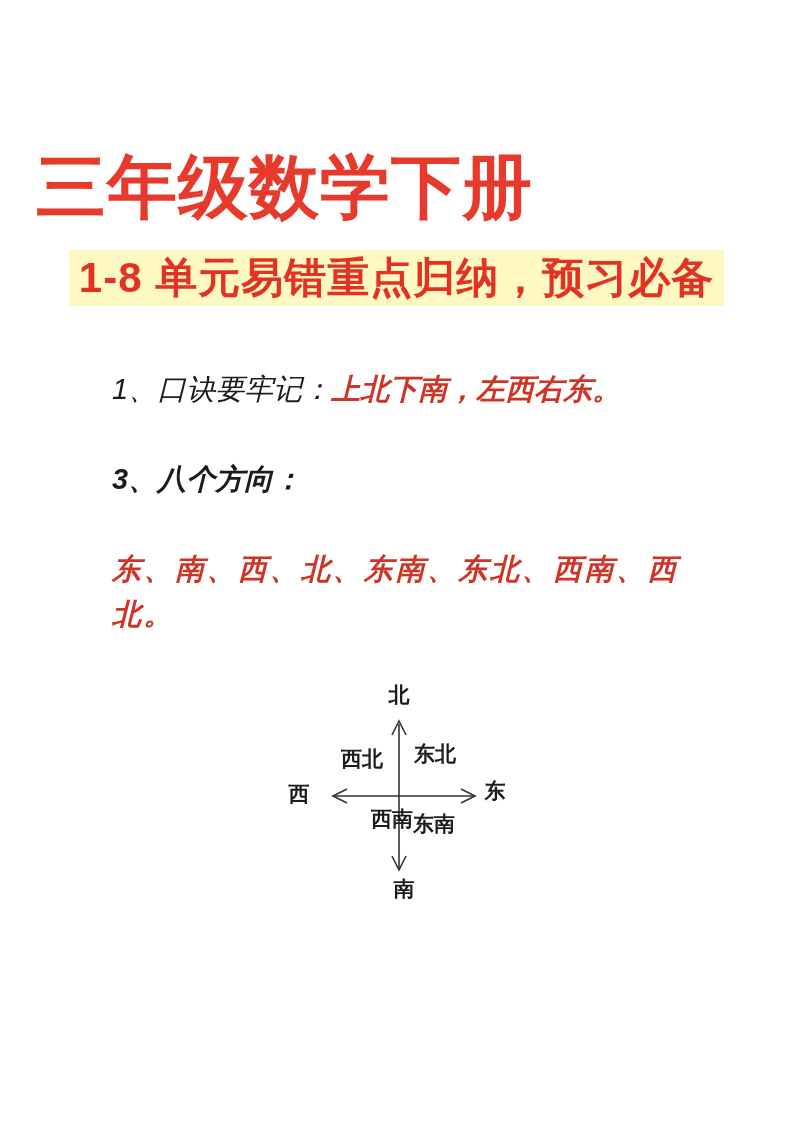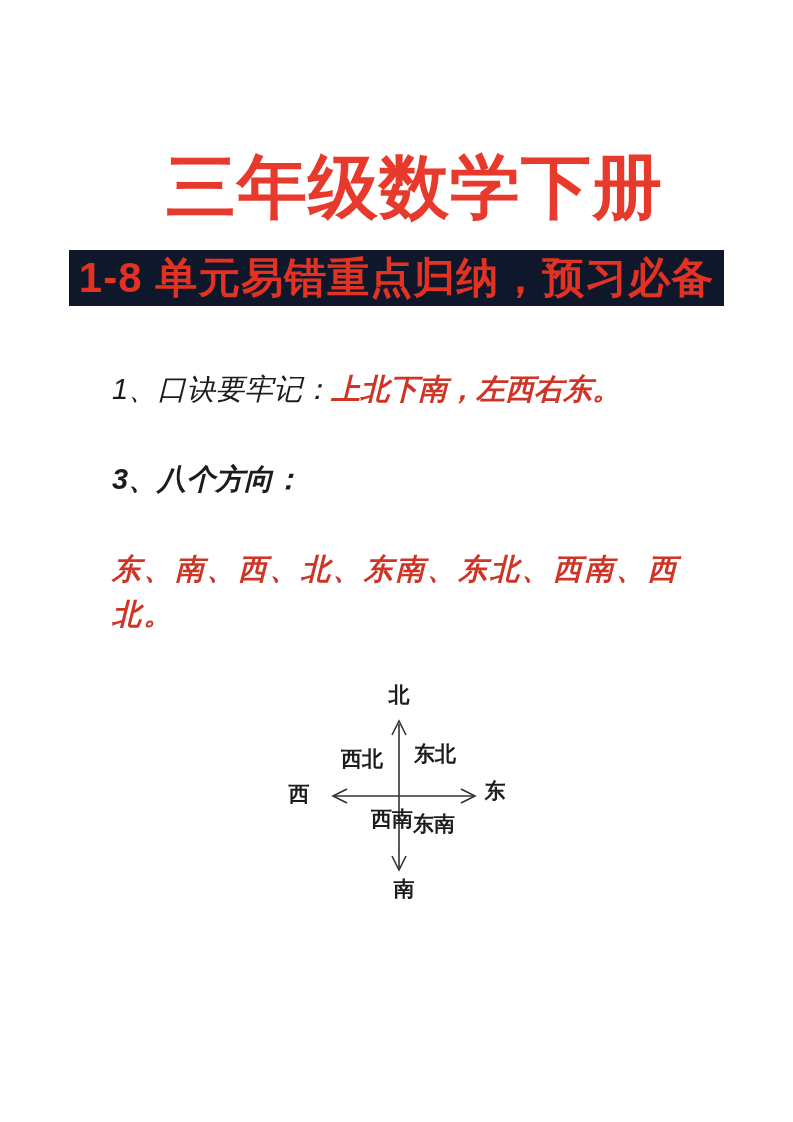--- a/index.html
+++ b/index.html
@@ -6,33 +6,33 @@
   .page{
     position:relative;
     width:793px;height:1122px;
     background:#ffffff;
     font-family:"Liberation Sans",sans-serif;
     overflow:hidden;
     box-sizing:border-box;
     padding-top:148px;
   }
   
-  .title-row{text-align:center;padding-left:36px;}
+  .title-row{text-align:left;padding-left:36px;}
   .doc-title{
     display:inline-block;
     font-size:70px;line-height:78px;
     font-weight:800;
     color:#e73a2c;
     letter-spacing:1px;
   }
   
   .subtitle-row{text-align:center;margin-top:24px;}
   .subtitle-banner{
     display:inline-block;
-    background:#0f172a;
+    background:#fef9c3;
     color:#e43222;
     font-size:42px;line-height:50px;
     font-weight:800;
     padding:3px 10px;
     letter-spacing:1px;
   }
   
   .unit-row{text-align:center;margin-top:14px;color:#1f6fbb;font-weight:800;font-size:37px;line-height:43px;}
   .unit-name{margin-right:52px;}
   

